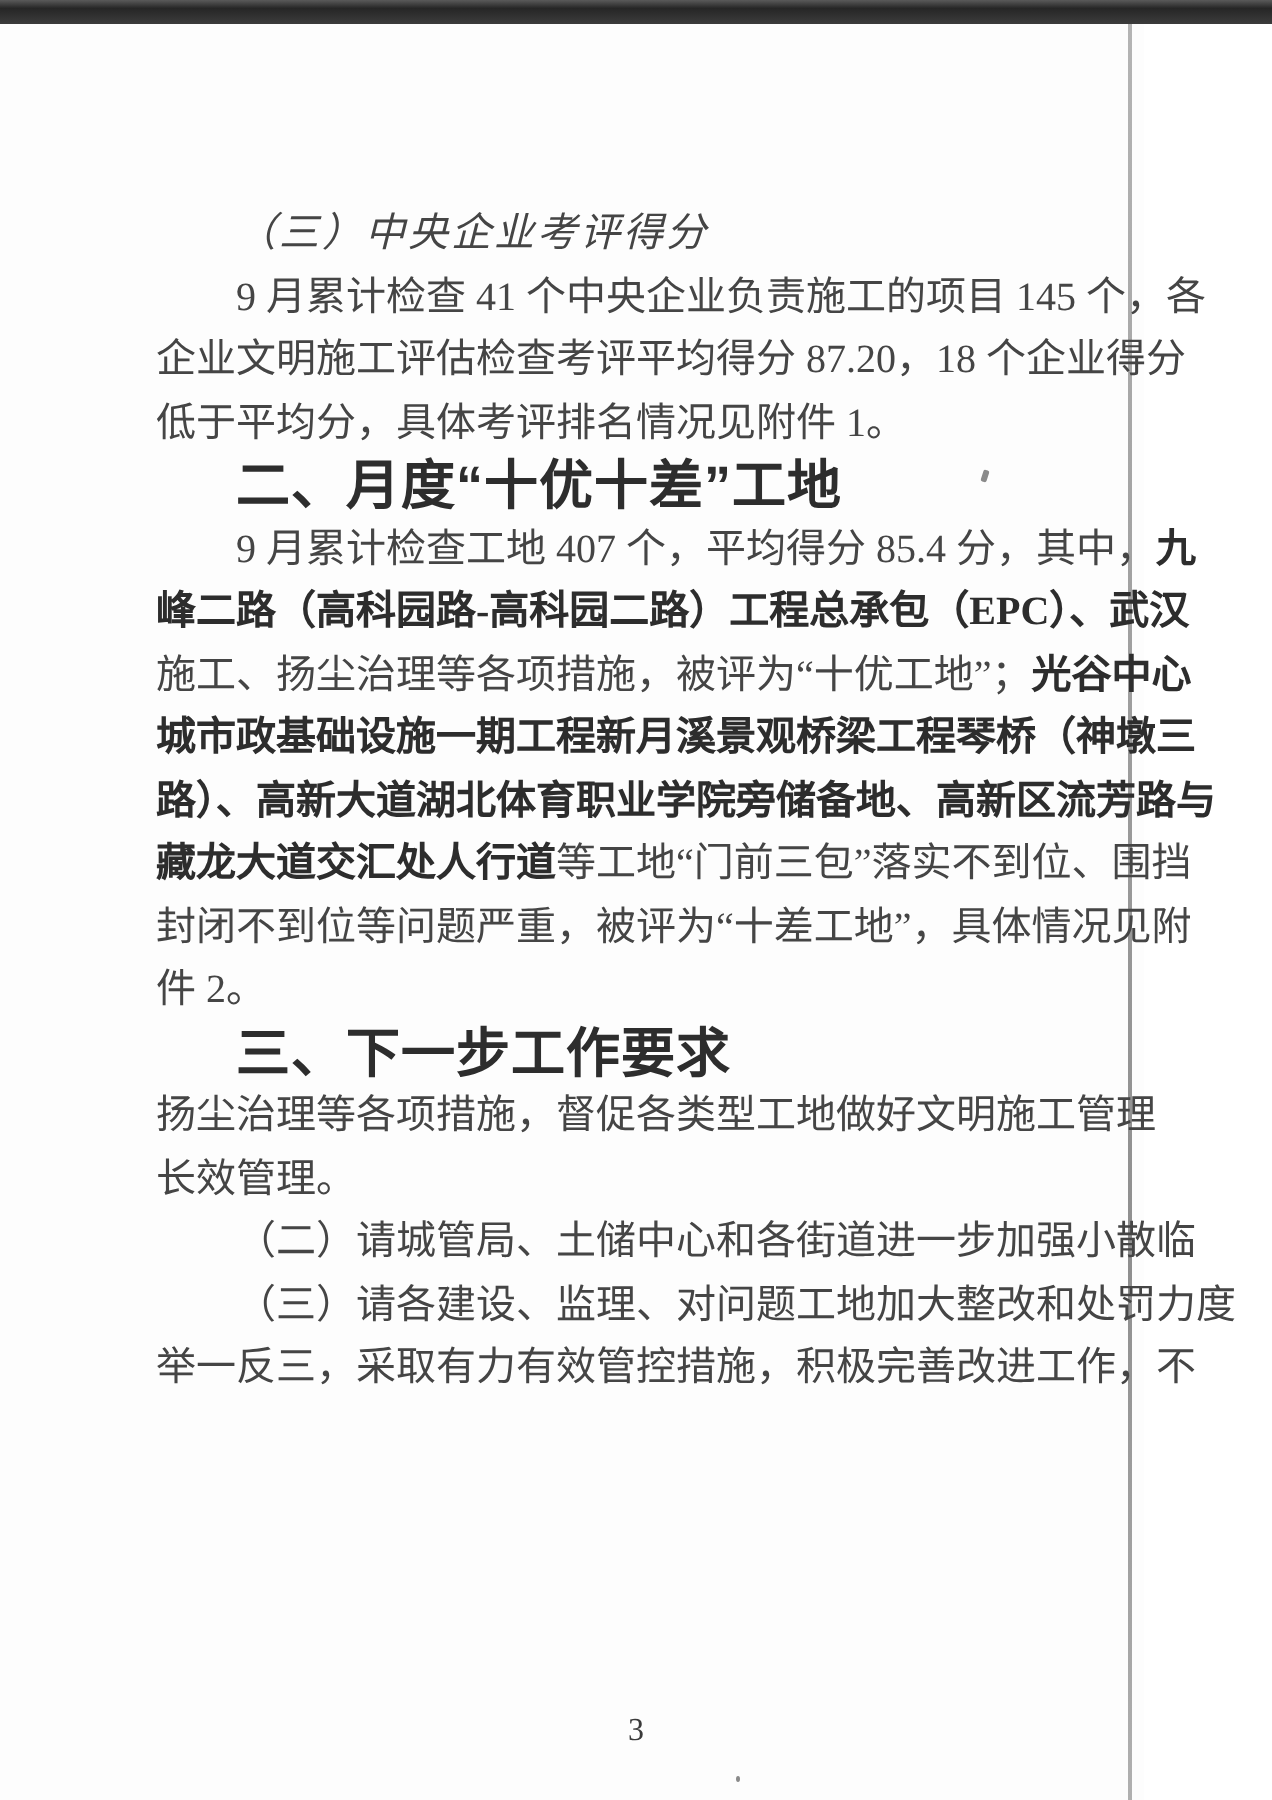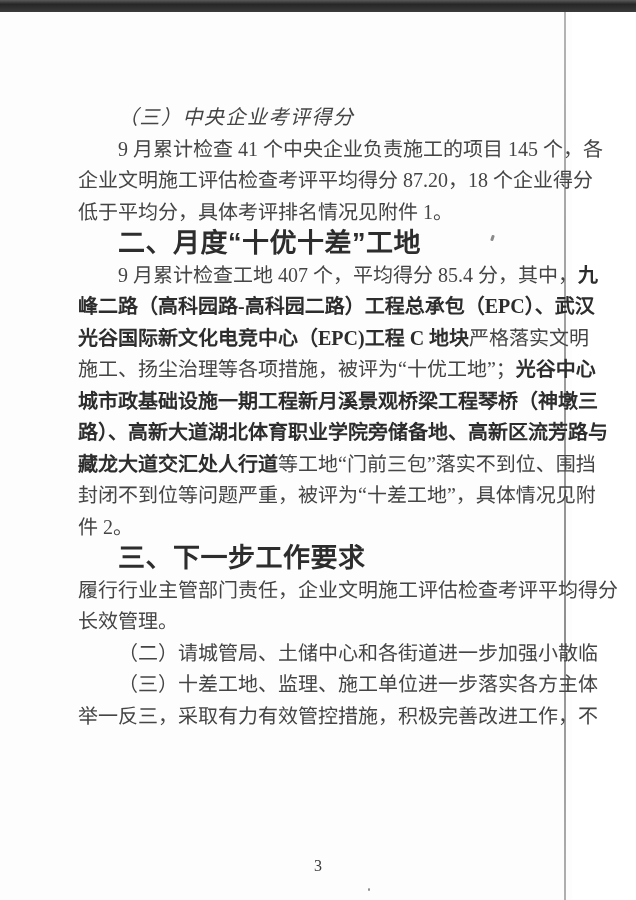--- a/index.html
+++ b/index.html
@@ -83,32 +83,31 @@
   <div class="right-edge-line"></div>
 
   <div class="content">
       <div class="line kai indent"><span class="seg-r">（三）中央企业考评得分</span></div>
       <div class="line song indent"><span class="seg-r">9 月累计检查 41 个中央企业负责施工的项目 145 个，各</span></div>
       <div class="line song"><span class="seg-r">企业文明施工评估检查考评平均得分 87.20，18 个企业得分</span></div>
       <div class="line song"><span class="seg-r">低于平均分，具体考评排名情况见附件 1。</span></div>
       <div class="line hei indent"><span class="seg-b">二、月度“十优十差”工地</span></div>
       <div class="line song indent"><span class="seg-r">9 月累计检查工地 407 个，平均得分 85.4 分，其中，</span><span class="seg-b">九</span></div>
       <div class="line song"><span class="seg-b">峰二路（高科园路-高科园二路）工程总承包（EPC）、武汉</span></div>
-      <div class="line song"><span class="seg-b">光谷国际新文化电竞中心（EPC)工程 C 地块</span><span class="seg-r">严格落实文明</span></div>
       <div class="line song"><span class="seg-r">施工、扬尘治理等各项措施，被评为“十优工地”；</span><span class="seg-b">光谷中心</span></div>
       <div class="line song"><span class="seg-b">城市政基础设施一期工程新月溪景观桥梁工程琴桥（神墩三</span></div>
       <div class="line song"><span class="seg-b">路）、高新大道湖北体育职业学院旁储备地、高新区流芳路与</span></div>
       <div class="line song"><span class="seg-b">藏龙大道交汇处人行道</span><span class="seg-r">等工地“门前三包”落实不到位、围挡</span></div>
       <div class="line song"><span class="seg-r">封闭不到位等问题严重，被评为“十差工地”，具体情况见附</span></div>
       <div class="line song"><span class="seg-r">件 2。</span></div>
       <div class="line hei indent"><span class="seg-b">三、下一步工作要求</span></div>
-      <div class="line song"><span class="seg-r">履行行业主管部门责任，企业文明施工评估检查考评平均得分</span></div>
+      <div class="line song"><span class="seg-r">扬尘治理等各项措施，督促各类型工地做好文明施工管理</span></div>
       <div class="line song"><span class="seg-r">长效管理。</span></div>
       <div class="line song indent"><span class="seg-r">（二）请城管局、土储中心和各街道进一步加强小散临</span></div>
-      <div class="line song indent"><span class="seg-r">（三）十差工地、监理、施工单位进一步落实各方主体</span></div>
+      <div class="line song indent"><span class="seg-r">（三）请各建设、监理、对问题工地加大整改和处罚力度</span></div>
       <div class="line song"><span class="seg-r">举一反三，采取有力有效管控措施，积极完善改进工作，不</span></div>
     </div>
 
   <div class="artifact tick" style="left:491px; top:235px;"></div>
   <div class="artifact dot" style="left:368px; top:888px;"></div>
 
   <div class="page-number">3</div>
 </div>
 
 </body></html>

